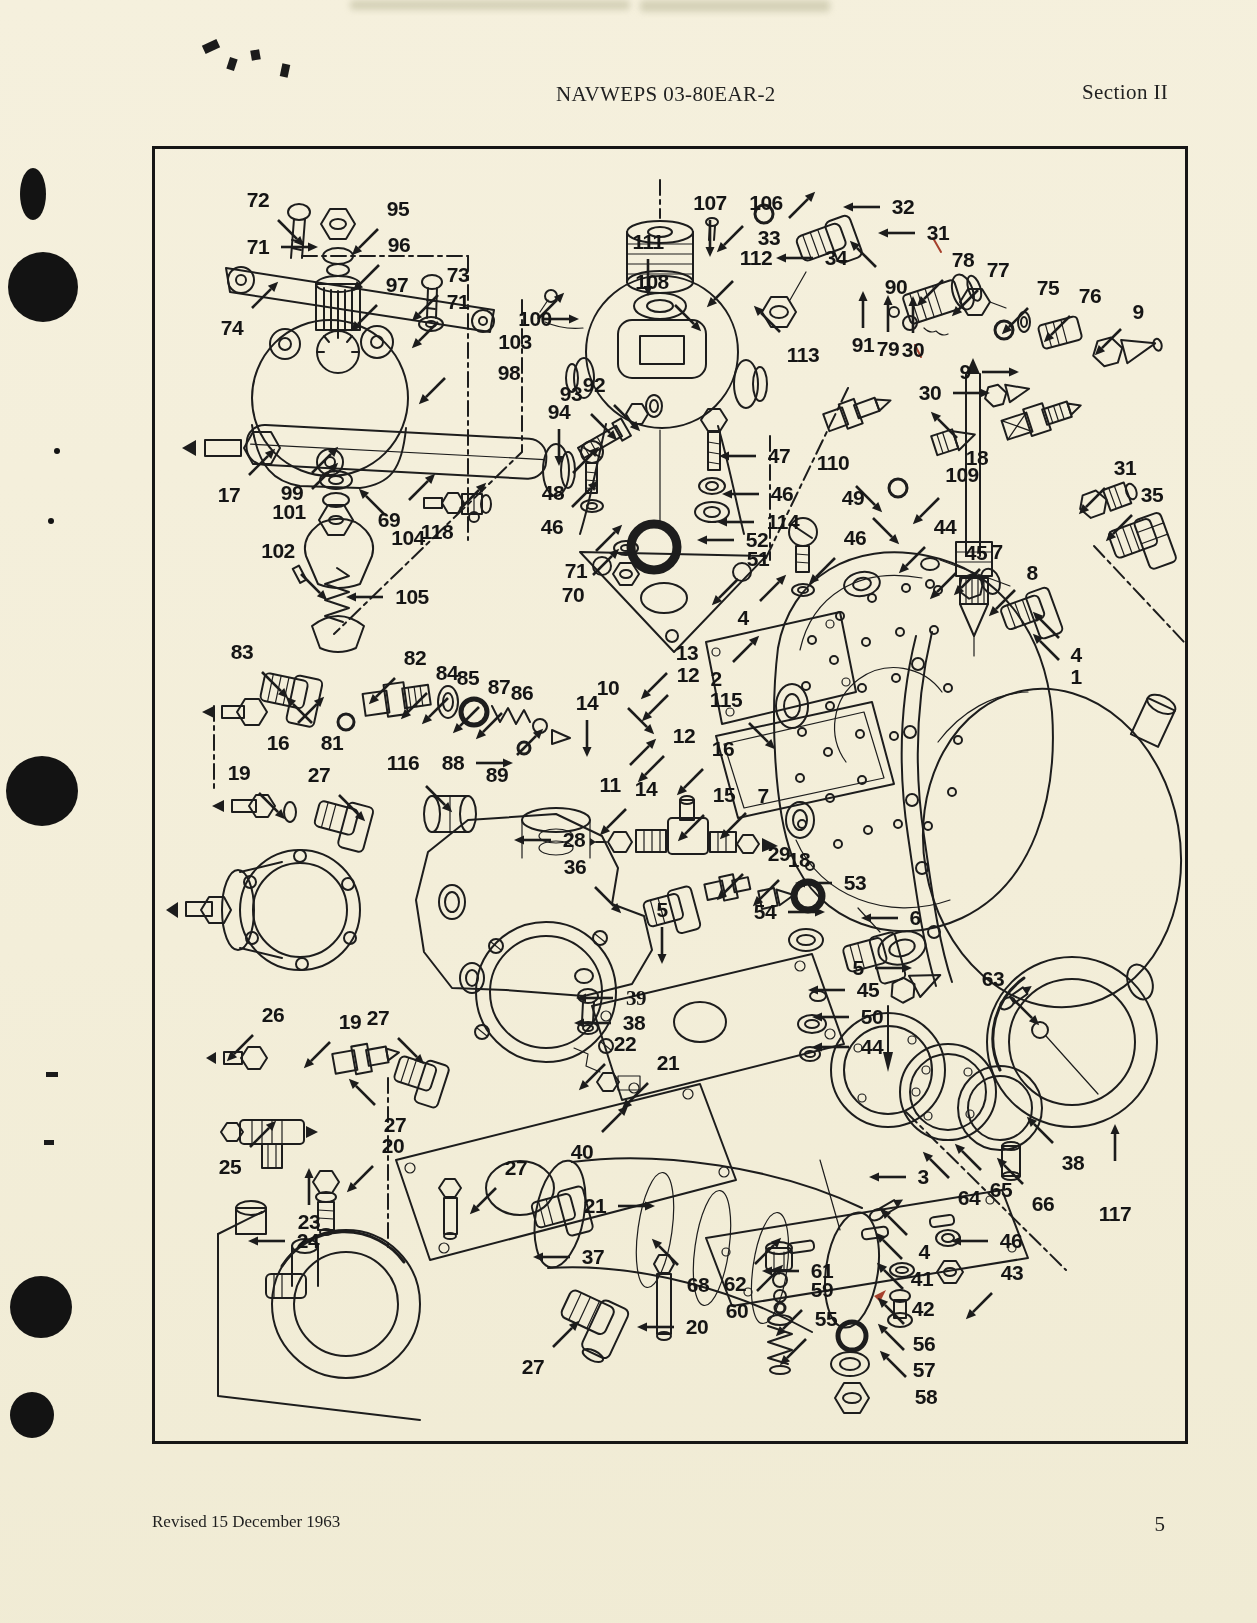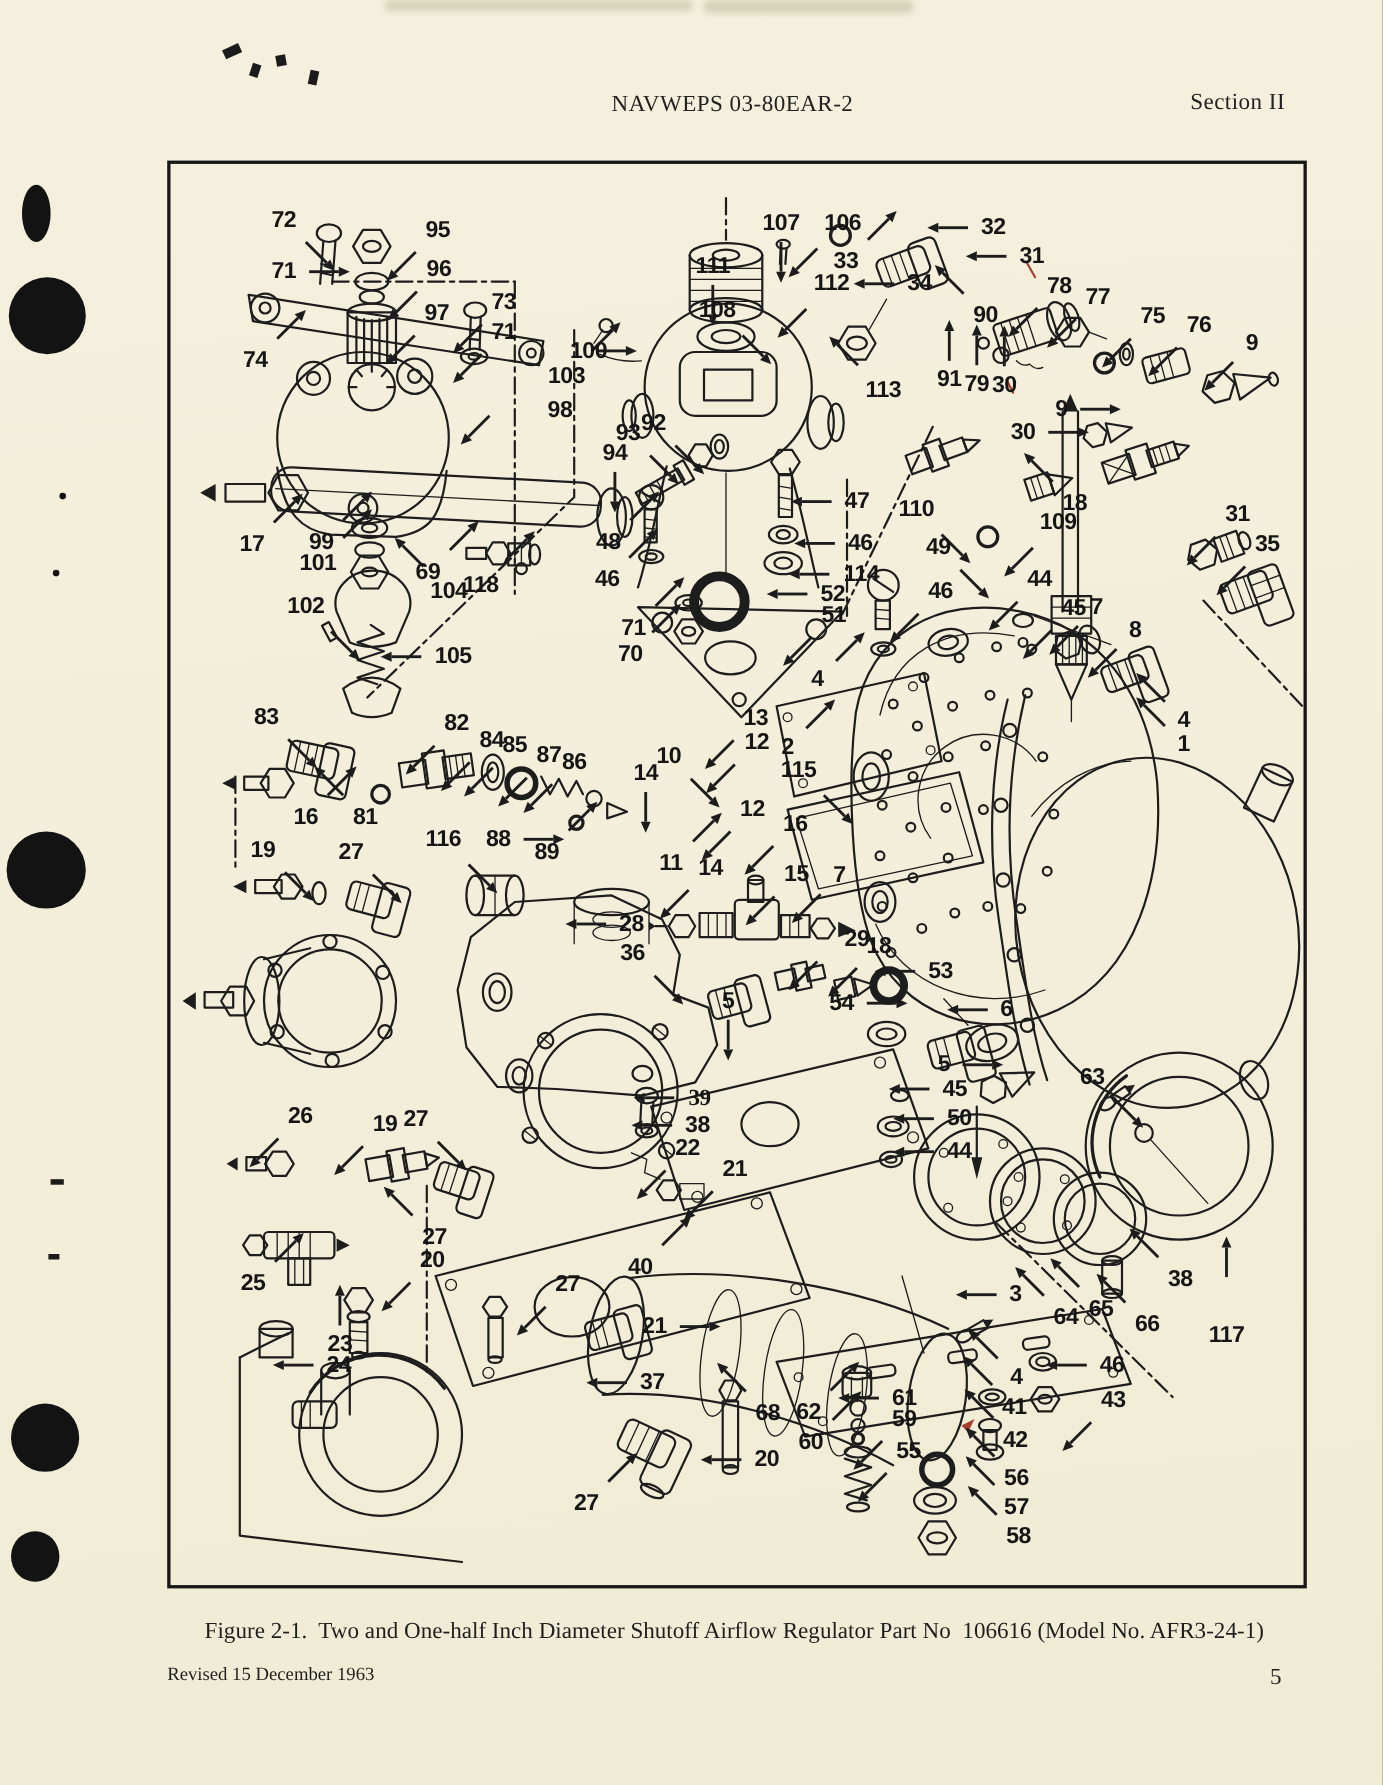--- a/index.html
+++ b/index.html
@@ -1137,16 +1137,15 @@
       <div class="callout" style="left: 924px; top: 1252px;">4</div>
       <div class="callout" style="left: 922px; top: 1279px;">41</div>
       <div class="callout" style="left: 923px; top: 1309px;">42</div>
       <div class="callout" style="left: 1011px; top: 1241px;">46</div>
       <div class="callout" style="left: 1012px; top: 1273px;">43</div>
       <div class="callout" style="left: 924px; top: 1344px;">56</div>
       <div class="callout" style="left: 924px; top: 1370px;">57</div>
       <div class="callout" style="left: 926px; top: 1397px;">58</div>
     </div>
 
-  <div id="caption">Figure 2-1.  Two and One-half Inch Diameter Shutoff Airflow Regulator Part No  106616 (Model No. AFR3-24-1)</div>
   <div id="footer-rev">Revised 15 December 1963</div>
   <div id="footer-page">5</div>
 </div>
 
 </body></html>

